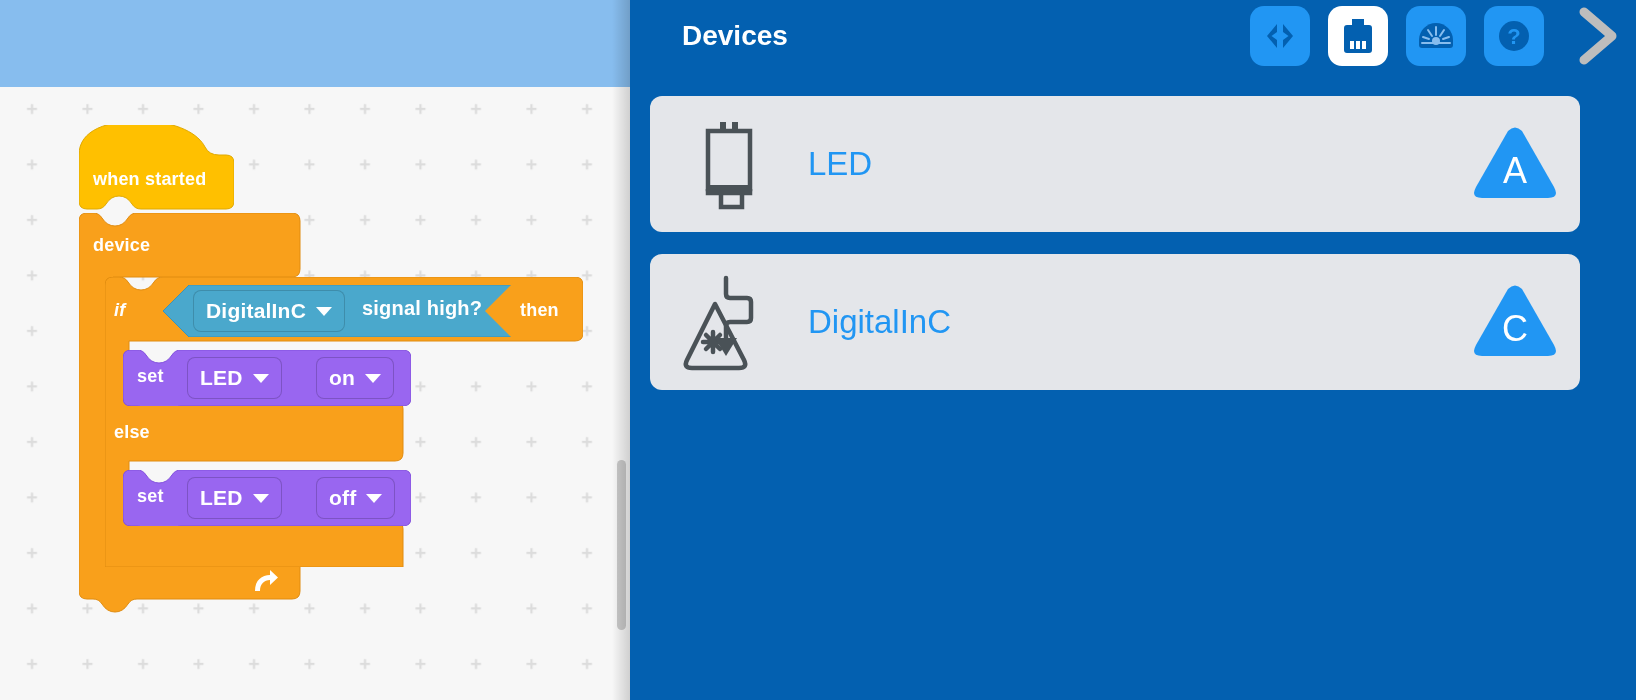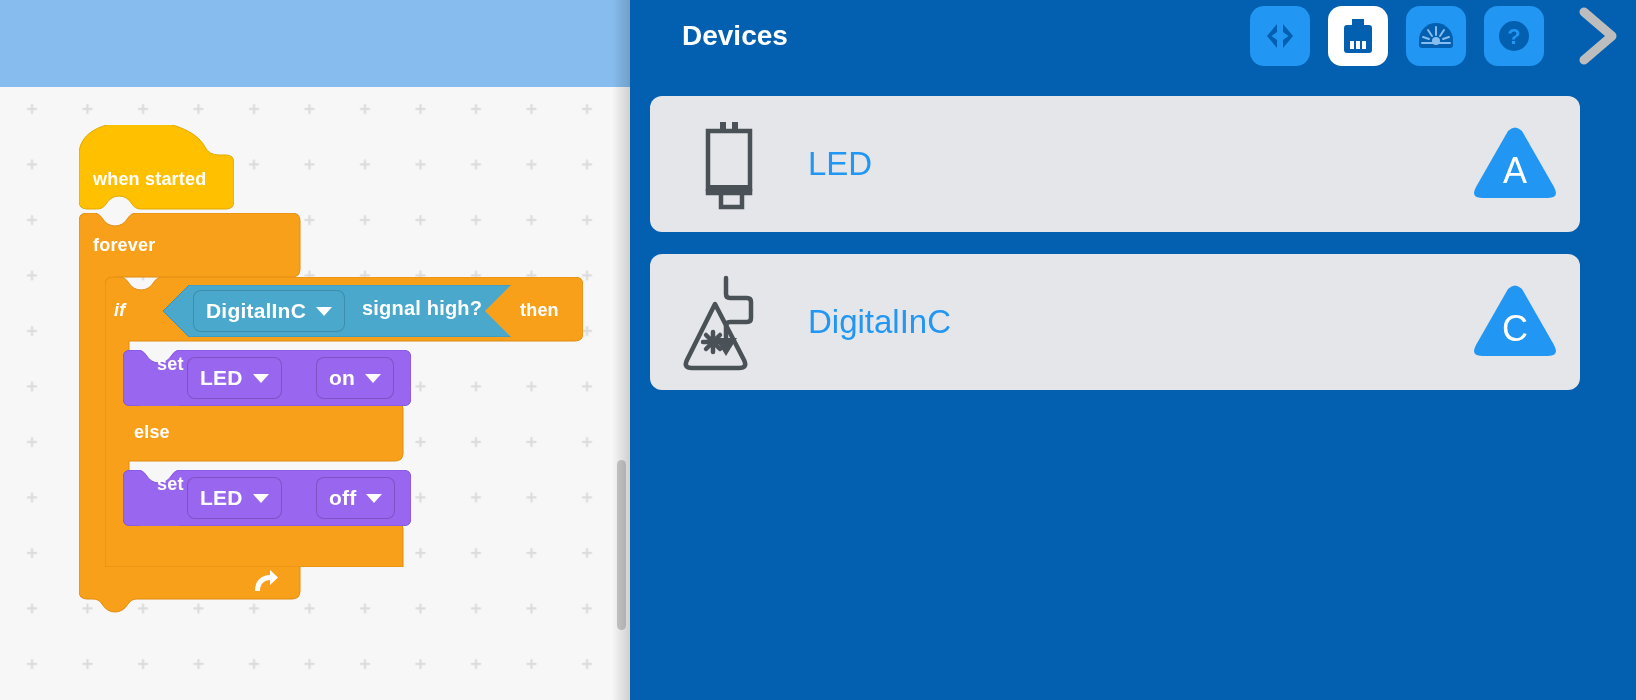--- a/index.html
+++ b/index.html
@@ -76,21 +76,21 @@
   #blk-forever .lbl-forever { position: absolute; left: 14px; top: 22px; }
   #blk-forever .loop-arrow {
     position: absolute; left: 172px; top: 355px;
     width: 28px; height: 28px;
   }
 
   
   #blk-ifelse { position: absolute; left: 105px; top: 277px; width: 478px; height: 290px; }
   #blk-ifelse .lbl-if   { position: absolute; left: 9px;  top: 23px; font-style: italic; }
   #blk-ifelse .lbl-then { position: absolute; left: 415px; top: 23px; }
-  #blk-ifelse .lbl-else { position: absolute; left: 9px;  top: 145px; margin-left: 20px; }
+  #blk-ifelse .lbl-else { position: absolute; left: 9px;  top: 145px; }
 
   
   #blk-bool {
     position: absolute; left: 58px; top: 8px;
     width: 348px; height: 52px;
   }
   #blk-bool .bool-lbl {
     position: absolute; left: 199px; top: 12px;
     font-size: 20px;
   }
@@ -114,21 +114,21 @@
     left: 30px; top: 5px;
     background: #4aa8cc;
     border-color: rgba(0,0,0,.16);
   }
 
   
   .blk-set {
     position: absolute;
     width: 288px; height: 56px;
   }
-  .blk-set .lbl-set { position: absolute; left: 14px; top: 4px; margin-left: 20px; }
+  .blk-set .lbl-set { position: absolute; left: 14px; top: 16px; }
   .blk-set .dd { background: #9966f0; border-color: rgba(0,0,0,.18); }
   .blk-set .dd-device { left: 64px; top: 7px; }
   .blk-set .dd-state  { left: 193px; top: 7px; }
   #blk-set-on  { left: 123px; top: 350px; }
   #blk-set-off { left: 123px; top: 461px; }
 
   
   #panel {
     position: absolute; left: 630px; top: 0;
     width: 1006px; height: 700px;
@@ -228,21 +228,21 @@
       <svg width="155" height="90" viewBox="0 0 155 90">
         <path d="M0,30 C0,4 30,-4 60,-4 C100,-4 120,10 126,22 L126,22 Q130,30 140,30 L147,30 Q155,30 155,38 L155,76 Q155,84 147,84 L62,84 Q56,84 53,79 Q48,71 40,71 Q32,71 27,79 Q24,84 18,84 L8,84 Q0,84 0,76 Z" fill="#ffc000" stroke="#e0a900" stroke-width="1"></path>
       </svg>
       <span class="blk-text lbl">when started</span>
     </div>
 
     <div id="blk-forever">
       <svg width="504" height="404" viewBox="0 0 504 404">
         <path d="M0,8 Q0,0 8,0 L14,0 Q20,0 23,5 Q28,13 36,13 Q44,13 49,5 Q52,0 58,0 L213,0 Q221,0 221,8 L221,56 Q221,64 213,64 L34,64 L34,330 L213,330 Q221,330 221,338 L221,378 Q221,386 213,386 L58,386 Q52,386 49,391 Q44,399 36,399 Q28,399 23,391 Q20,386 14,386 L8,386 Q0,386 0,378 Z" fill="#f9a01b" stroke="#e08c10" stroke-width="1"></path>
       </svg>
-      <span class="blk-text lbl-forever">forever</span>
+      <span class="blk-text lbl-forever">device</span>
       <svg class="loop-arrow" viewBox="0 0 28 28">
         <path d="M4,23 C4,12 11,7 19,7 L19,2 L27,9.5 L19,17 L19,12 C13,12 9,16 9,23 Z" fill="#ffffff"></path>
       </svg>
     </div>
 
     <div id="blk-ifelse">
       <svg width="478" height="290" viewBox="0 0 478 290">
         <path d="M0,8 Q0,0 8,0 L14,0 Q20,0 23,5 Q28,13 36,13 Q44,13 49,5 Q52,0 58,0 L470,0 Q478,0 478,8 L478,56 Q478,64 470,64 L24,64 L24,124 L290,124 Q298,124 298,132 L298,176 Q298,184 290,184 L24,184 L24,244 L290,244 Q298,244 298,252 L298,290 L0,290 Z" fill="#f9a01b" stroke="#e08c10" stroke-width="1"></path>
       </svg>
       <span class="blk-text lbl-if">if</span>

